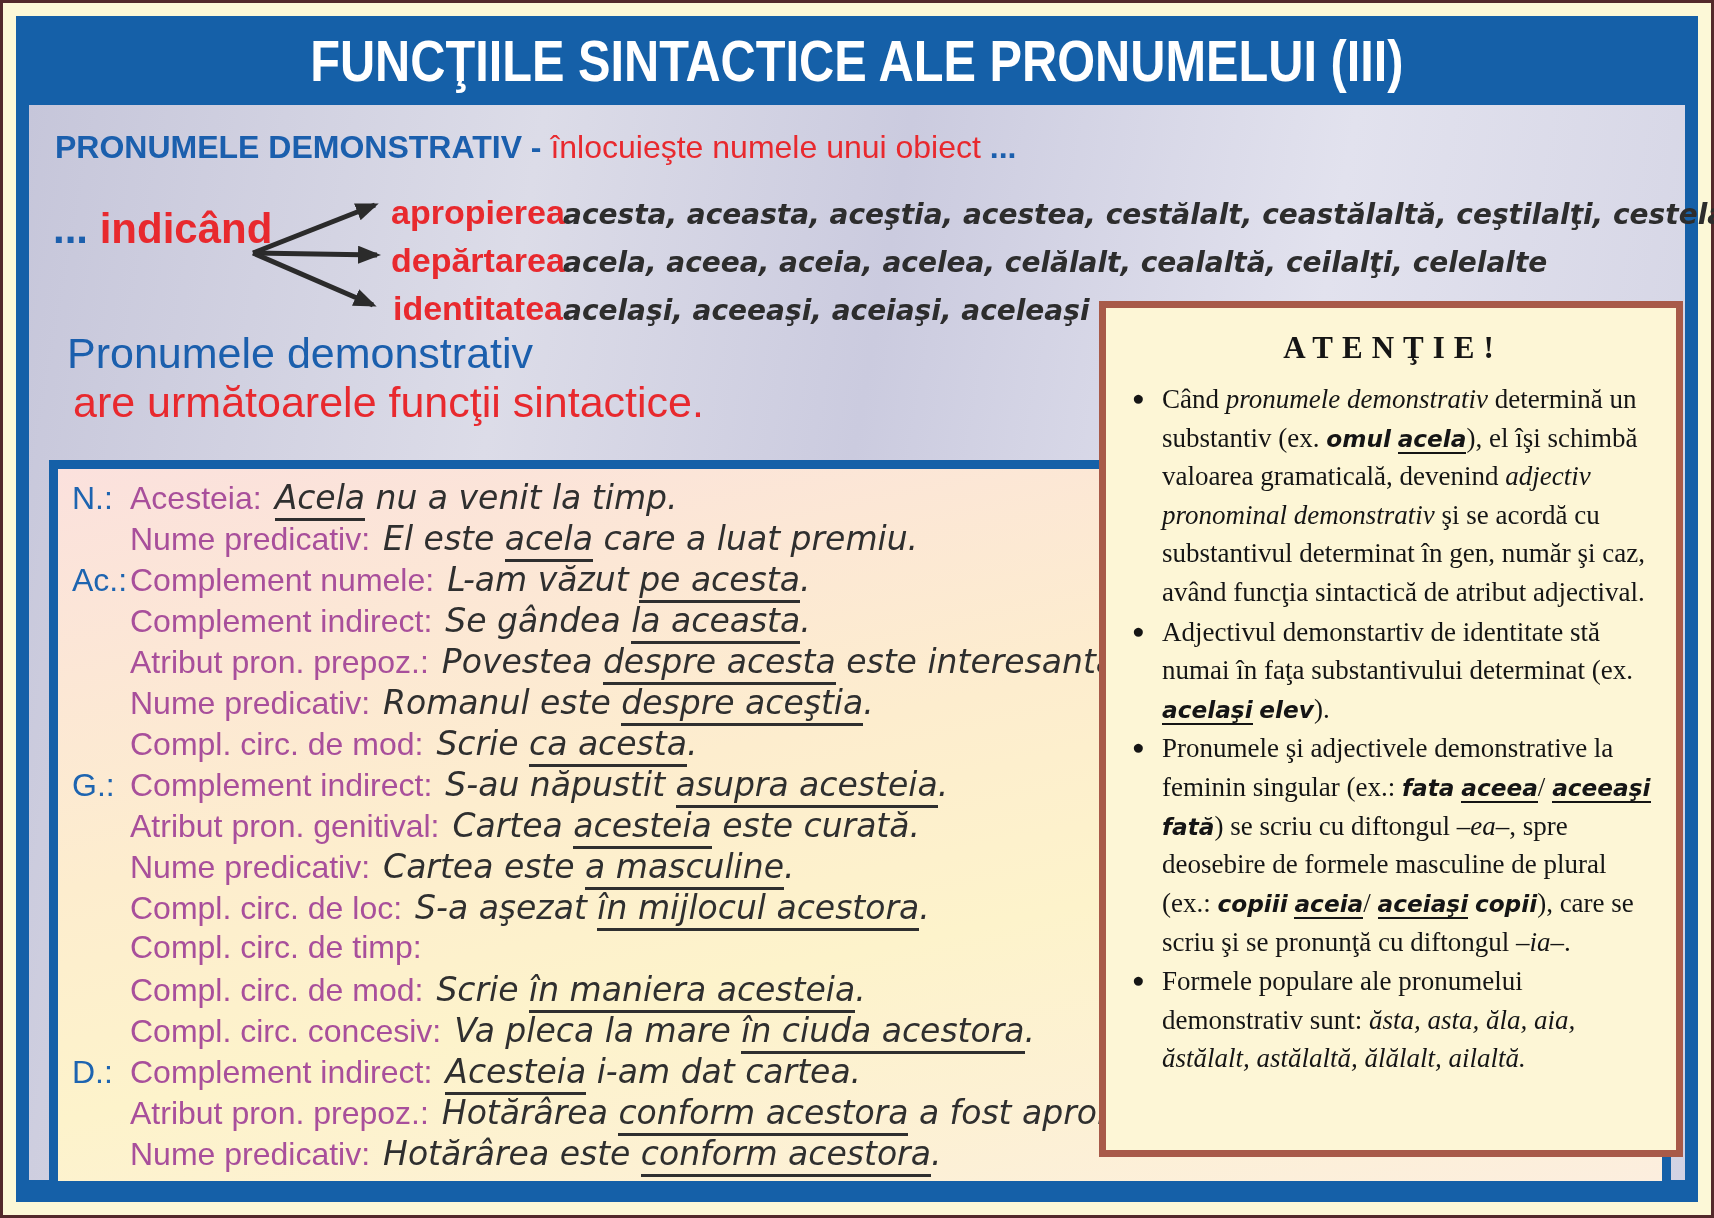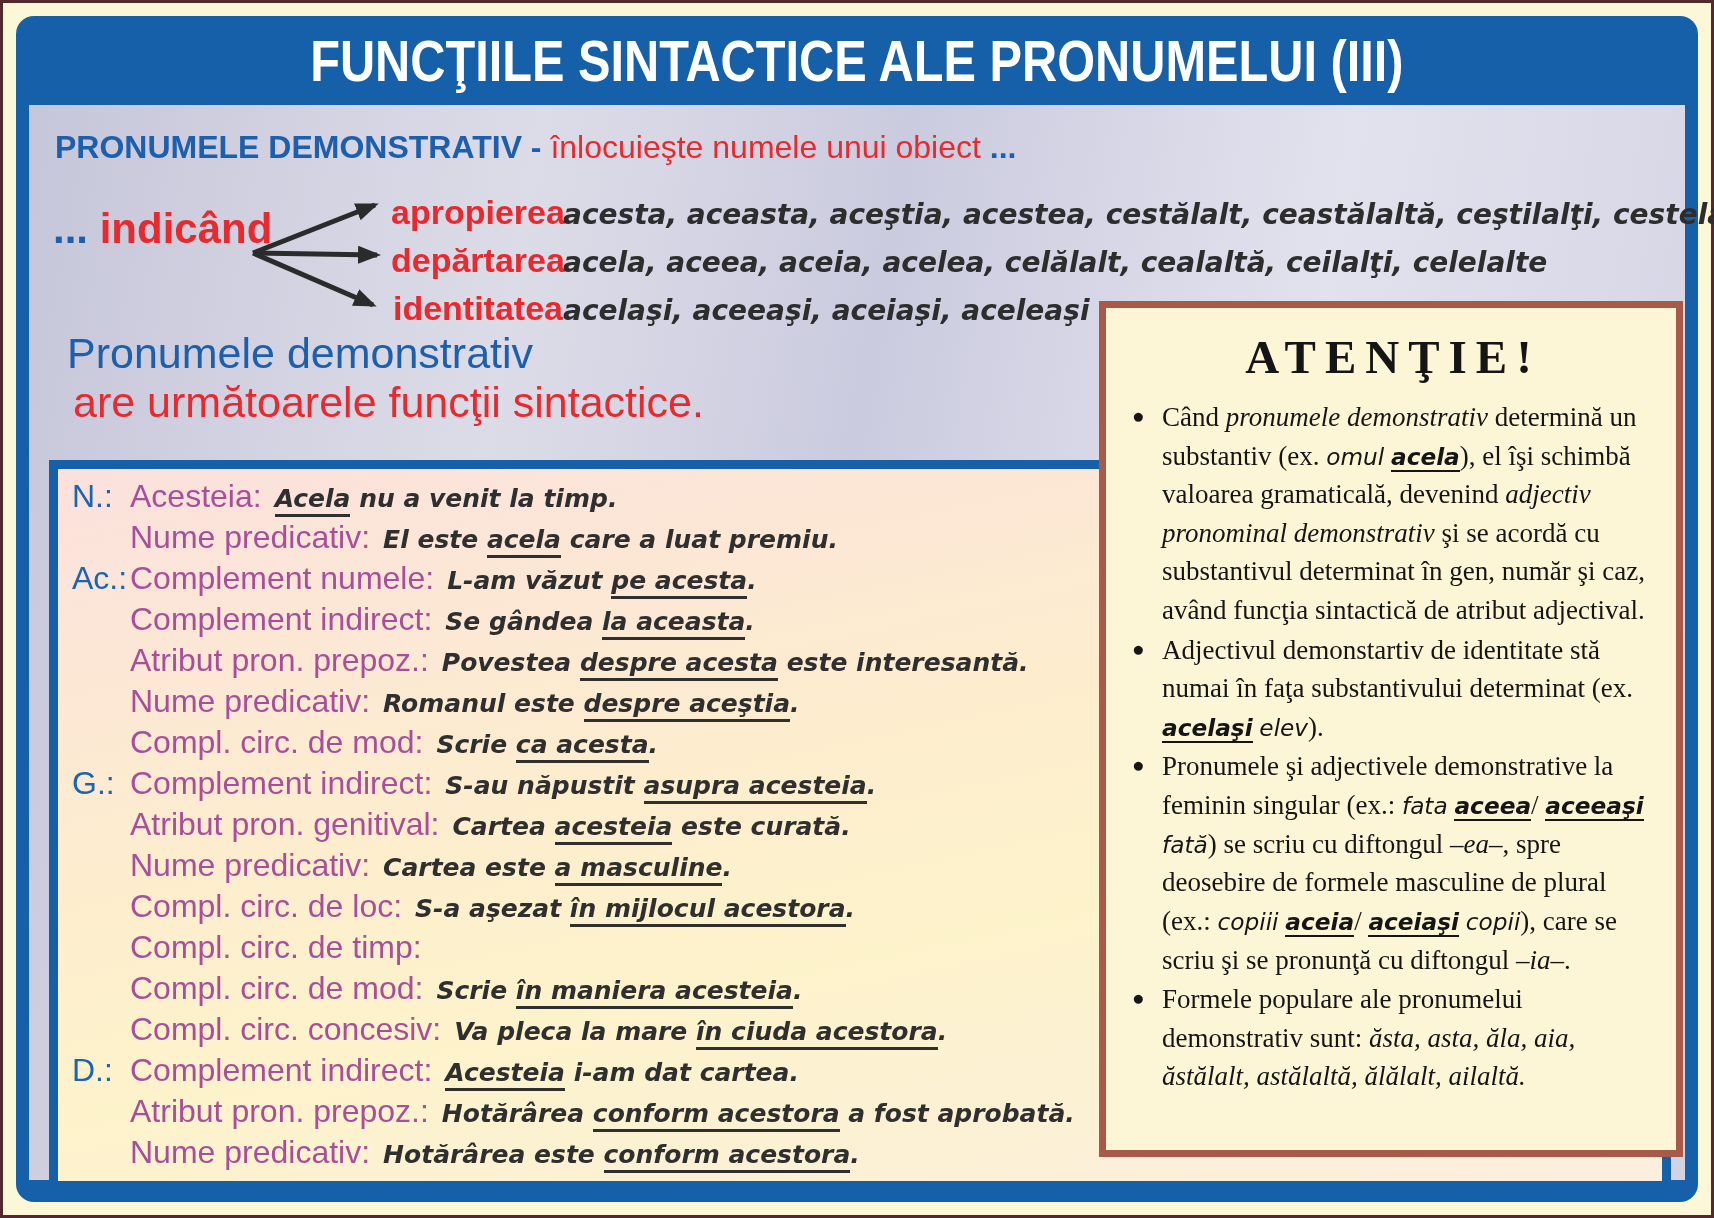--- a/index.html
+++ b/index.html
@@ -10,21 +10,20 @@
     background:#fcf8d7;
     border:3px solid #53292b;
     padding:13px;
     position:relative;
   }
   .frame {
     width:100%; height:100%;
     background:#1560a8;
     display:flex; flex-direction:column;
     padding:0 13px 22px 13px;
-    border-radius:18px;
   }
   .title-band { height:89px; display:flex; align-items:center; justify-content:center; flex:none; }
   .title-text {
     color:#fff; font-weight:bold; font-size:58px; letter-spacing:0;
     display:inline-block; transform:scaleX(0.84); white-space:nowrap;
   }
   .panel {
     flex:1; position:relative;
     background:linear-gradient(100deg,#c6c6da 0%,#dcdce8 28%,#cbcbdf 48%,#e2e2ee 72%,#d2d2e3 100%);
   }
@@ -60,46 +59,46 @@
     border:9px solid #1560a8;
     background:linear-gradient(168deg,#fbe1dd 0%,#fdedce 40%,#fdf3cb 62%,#fceede 100%);
     padding:9px 0 0 14px;
     z-index:1;
   }
   .fn-row { display:flex; align-items:baseline; height:41px; white-space:nowrap; }
   .fn-case { width:58px; flex:none; color:#1d64b0; font-size:32px; }
   .fn-label { color:#a84f9b; font-size:32px; margin-right:13px; flex:none; }
   .fn-example {
     font-family:"DejaVu Sans","Liberation Sans",sans-serif;
-    font-weight:bold; font-style:italic; font-size:25px; color:#2f2f2f;
+    font-weight:normal; font-style:italic; font-size:33px; color:#2f2f2f;
   }
   .fn-example .u { border-bottom:3px solid #2f2f2f; padding-bottom:1px; }
 
   
   .attention {
     position:absolute; left:1070px; top:196px; width:584px; height:856px;
     background:#fdf6d6; border:7px solid #a85a49;
     padding:12px 22px 0 26px; z-index:5;
   }
   .att-title {
     text-align:center; font-family:"Liberation Serif","DejaVu Serif",serif;
-    font-weight:bold; font-size:47px; letter-spacing:9px; color:#151515;
+    font-weight:bold; font-size:31px; letter-spacing:9px; color:#151515;
     margin:10px 0 14px 0;
   }
   .att-bullet {
     position:relative; padding-left:30px;
     font-family:"Liberation Serif","DejaVu Serif",serif;
     font-size:27px; line-height:1.43; color:#151515;
     margin-bottom:1px;
   }
   .att-bullet::before { content:"●"; position:absolute; left:0; top:3px; font-size:21px; }
   .seg-i { font-style:italic; }
   .seg-c {
     font-family:"DejaVu Sans","Liberation Sans",sans-serif;
-    font-weight:normal; font-style:italic; font-size:0.86em;
+    font-weight:bold; font-style:italic; font-size:0.86em;
   }
   .seg-cu {
     font-family:"DejaVu Sans","Liberation Sans",sans-serif;
     font-weight:bold; font-style:italic; font-size:0.86em;
     border-bottom:2px solid #151515;
   }
 </style>
 </head>
 <body>
 

